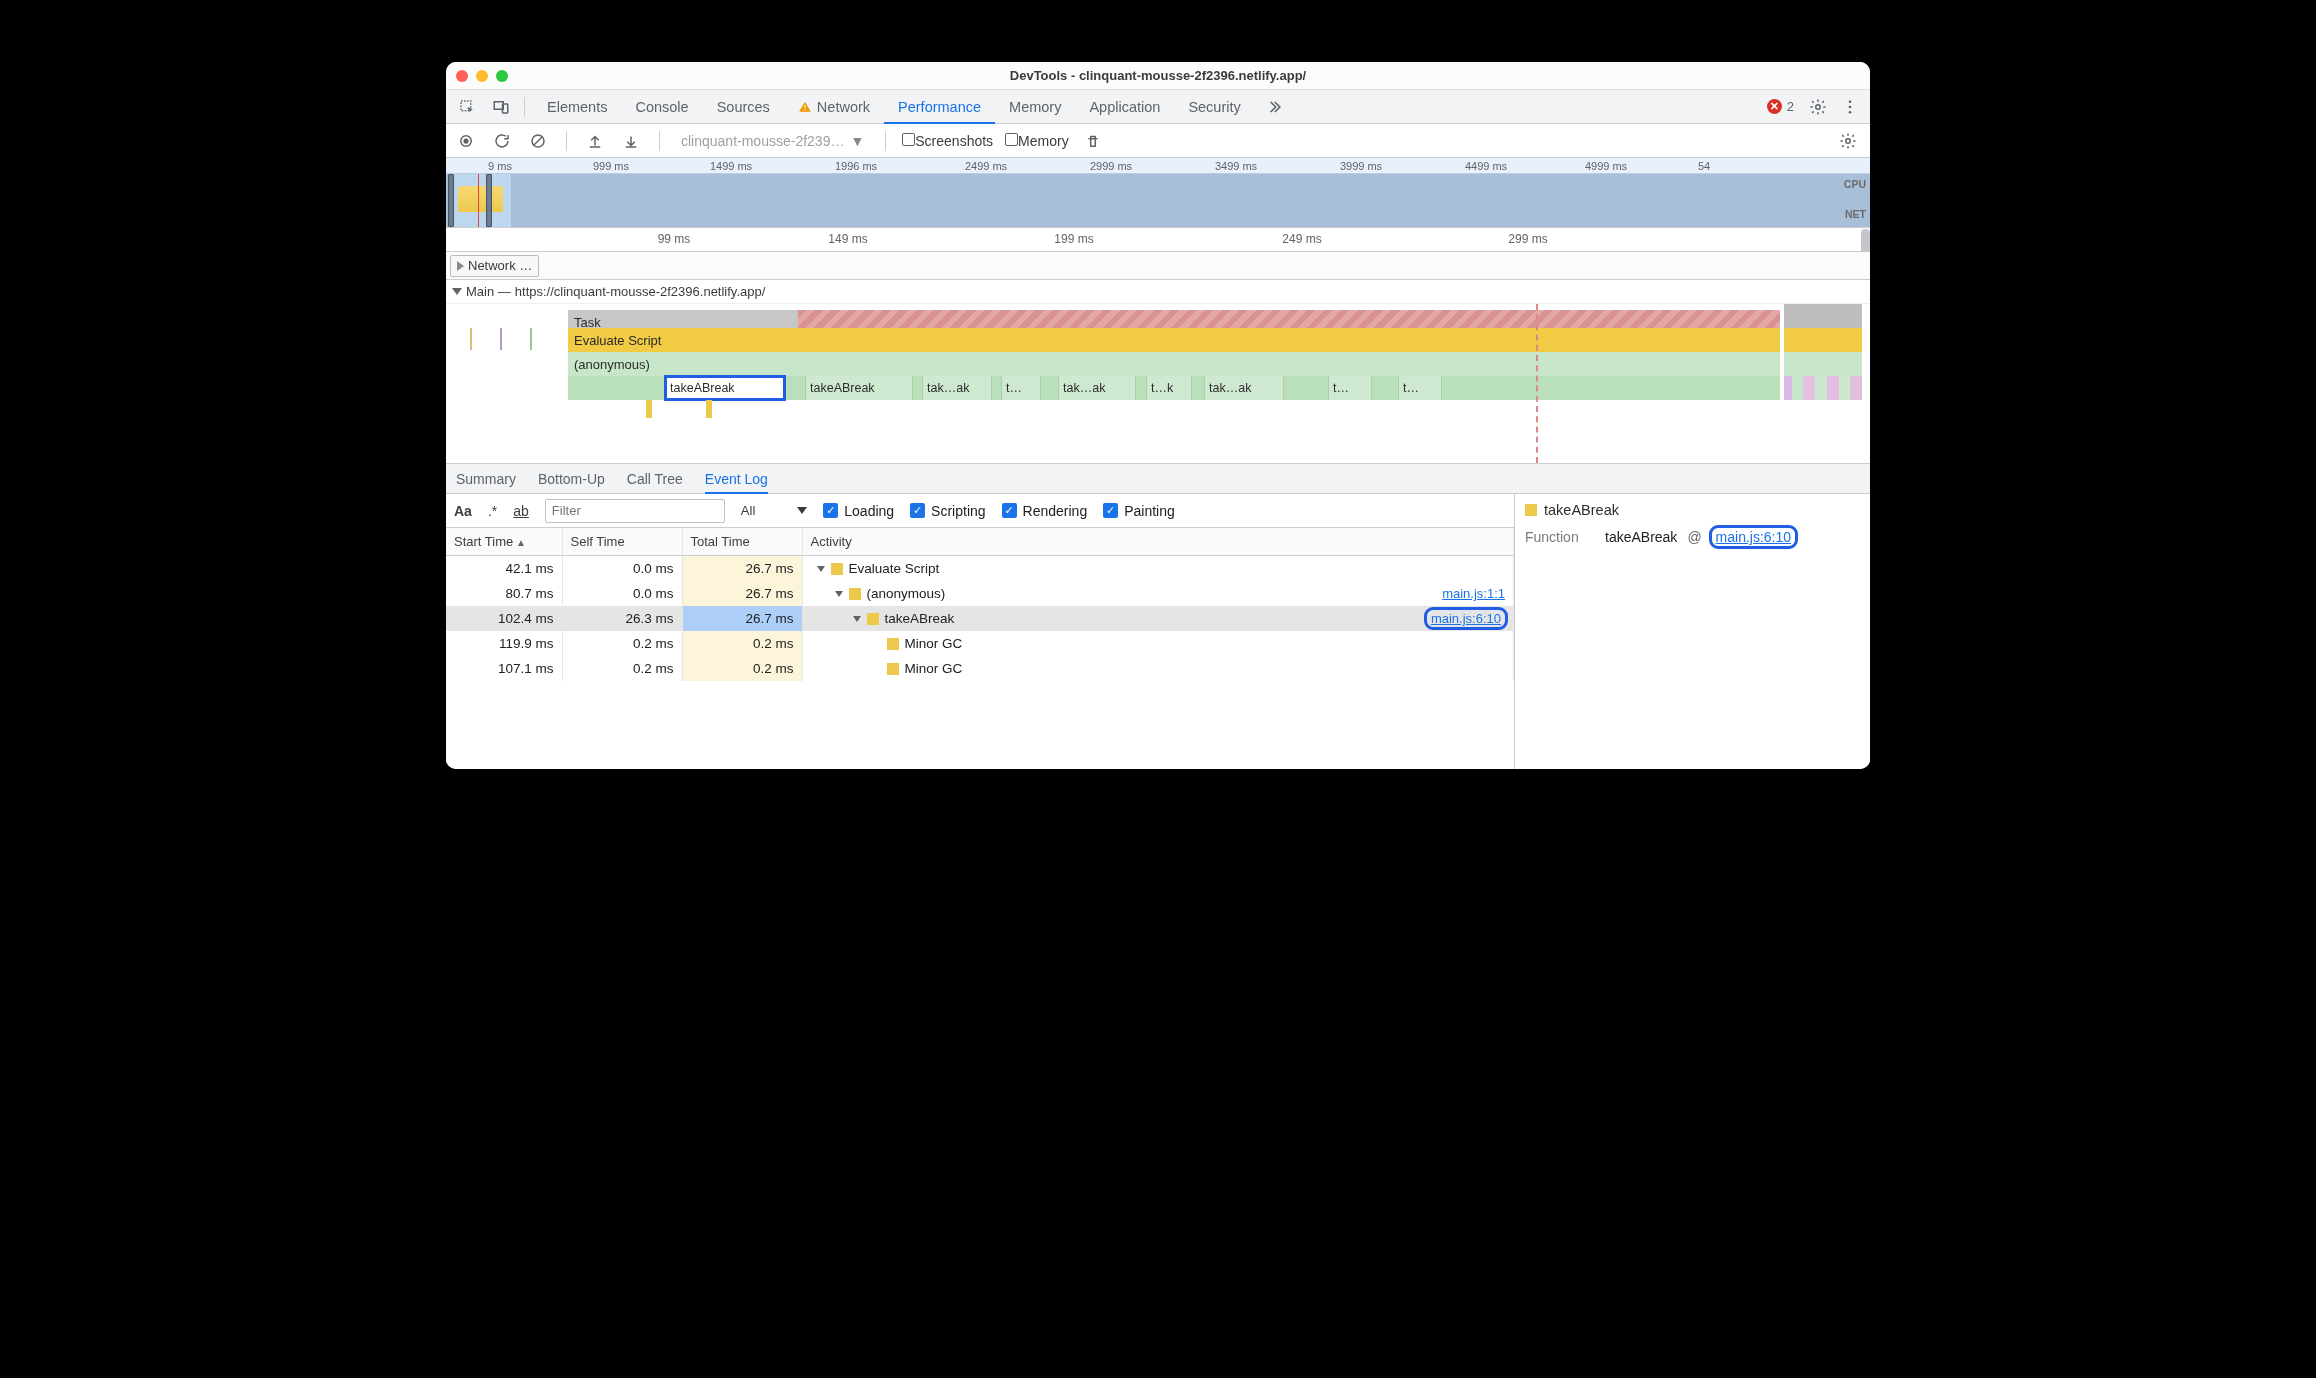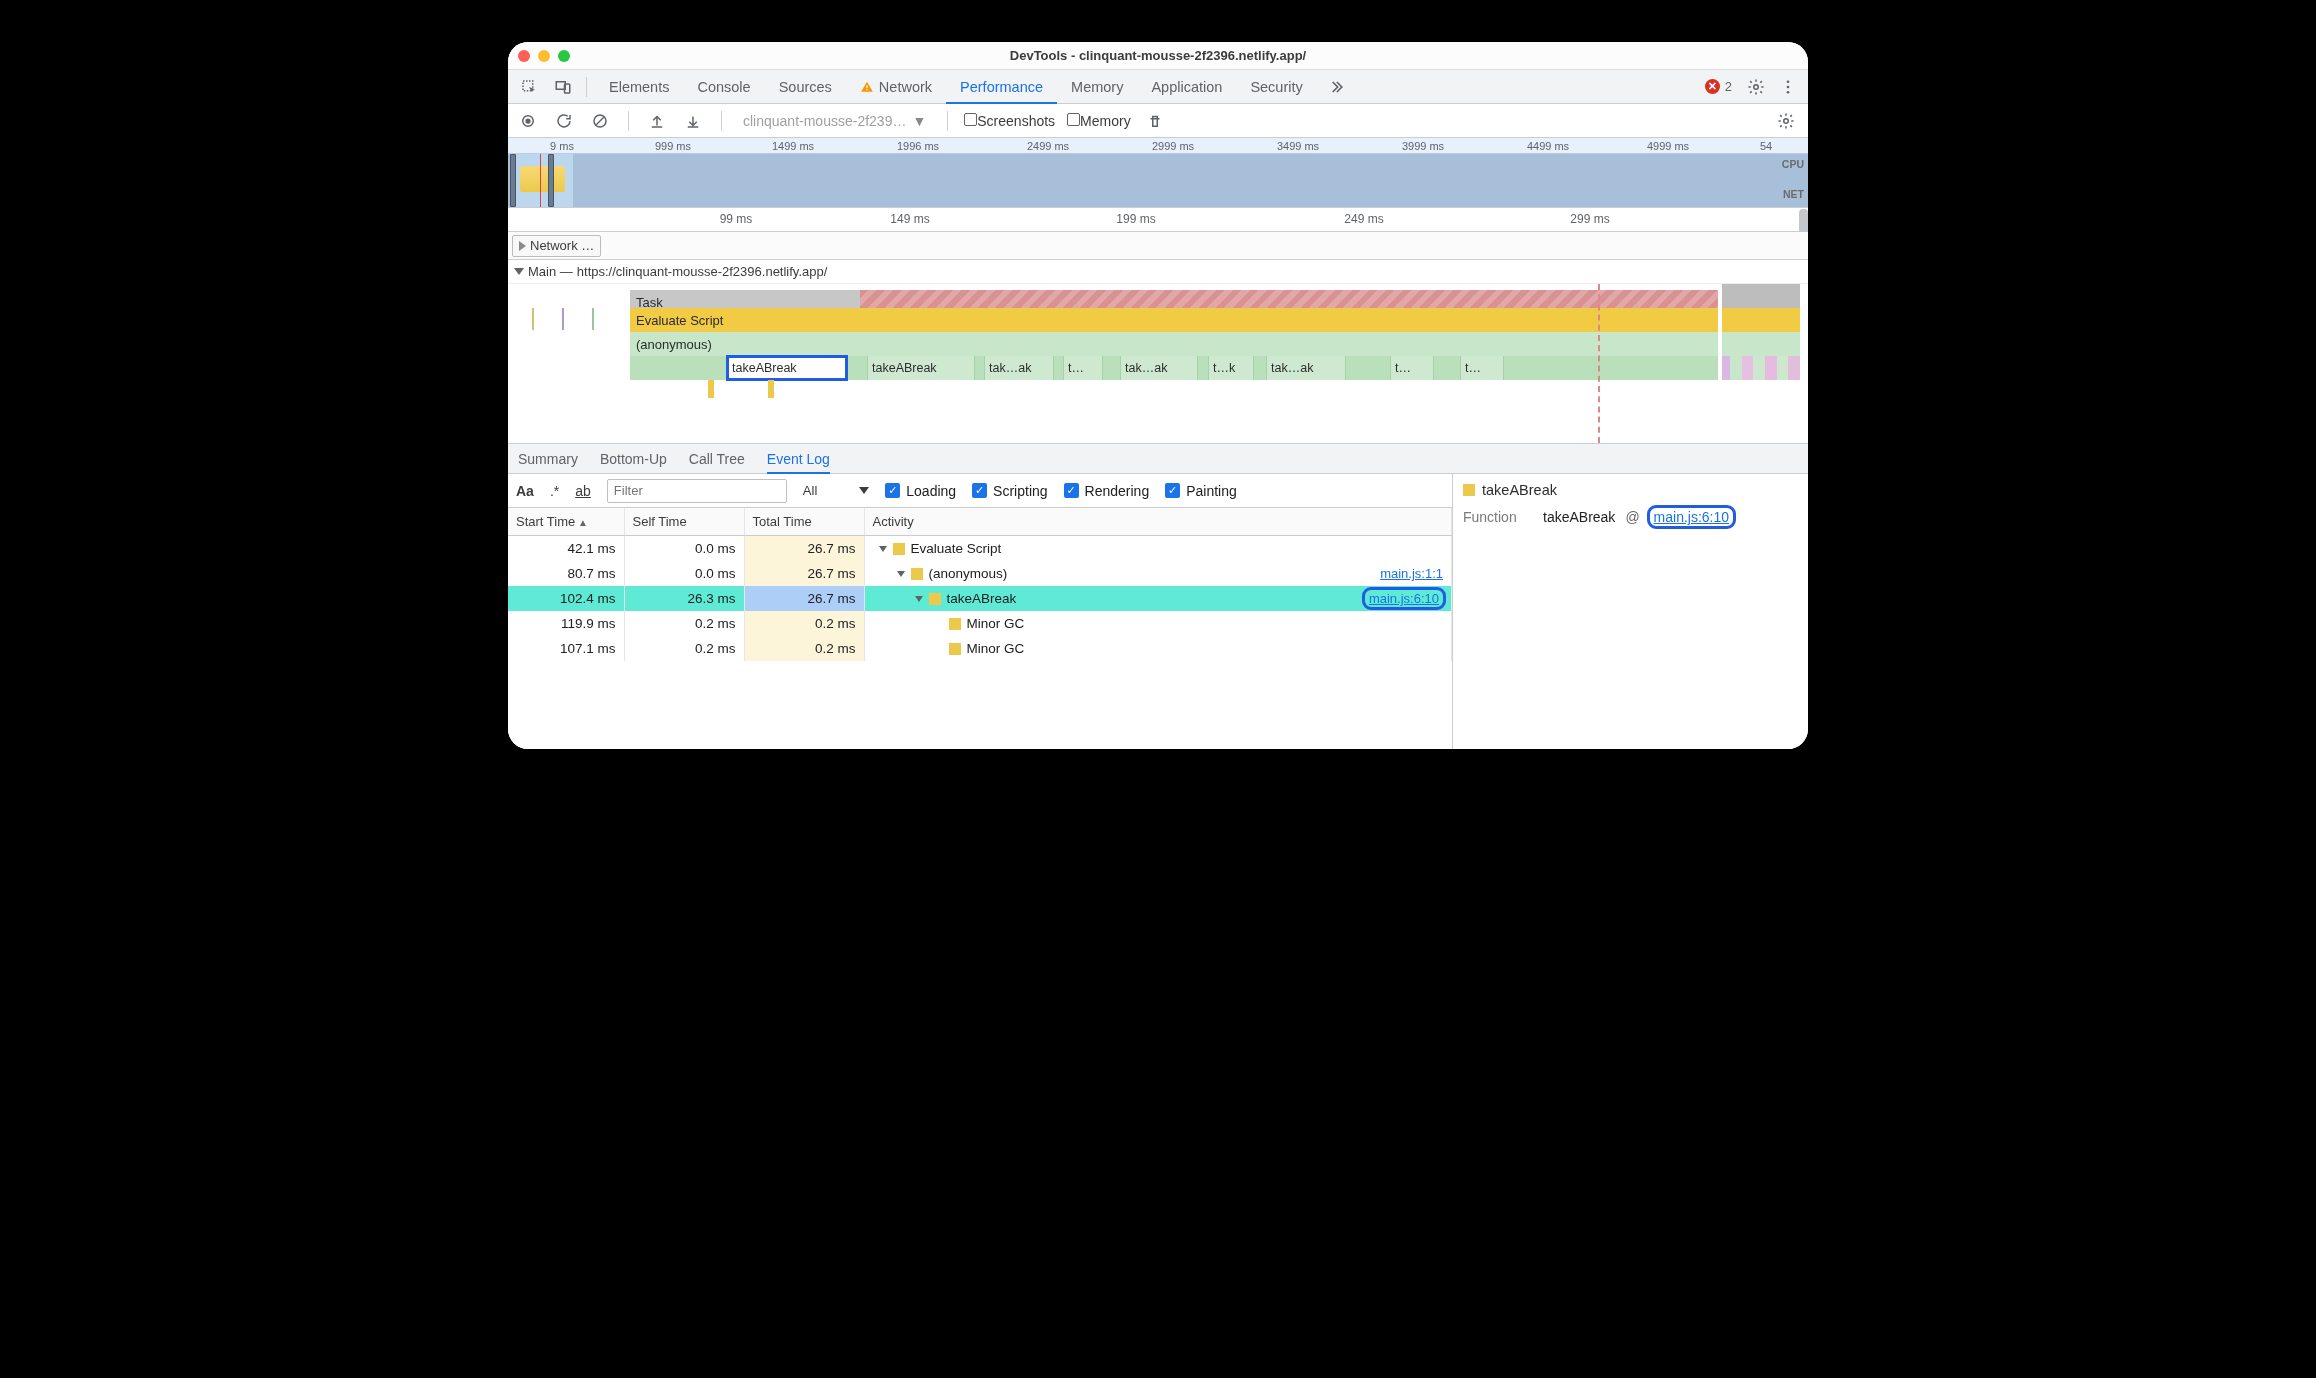--- a/index.html
+++ b/index.html
@@ -33,27 +33,28 @@
     font-size:13px;
     color:var(--text);
   }
   .stage{
     width:2316px; height:1378px;
     display:flex;align-items:flex-start;justify-content:center;
     padding-top:42px;
     transform-origin:top left;
   }
   .window{
-    width:1300px; height:707px;
+    width:1424px; height:707px;
     background:#fff;
-    border-radius:20px;
+    border-radius:10px;
     box-shadow:0 18px 40px rgba(0,0,0,.45),0 0 0 1px rgba(0,0,0,.15);
     display:flex;flex-direction:column;
     overflow:hidden;
     position:relative;
+    margin-top:20px;
   }
   
   .titlebar{
     height:28px;flex:none;
     border-bottom:1px solid #ddd;
     display:flex;align-items:center;
     position:relative;
     background:#fcfcfc;
   }
   .traffic{display:flex;gap:8px;padding-left:10px;}
@@ -157,21 +158,21 @@
   .cb .cbox{width:15px;height:15px;border-radius:2px;background:var(--blue);display:flex;align-items:center;justify-content:center;color:#fff;font-size:11px;}
 
   .bottom-split{flex:1;display:flex;min-height:0;}
   .tablewrap{flex:1;overflow:hidden;display:flex;flex-direction:column;}
   thead th{position:sticky;top:0;}
   table{width:100%;border-collapse:collapse;table-layout:fixed;}
   th{font-weight:400;color:#3c3c3c;font-size:13px;text-align:left;padding:6px 8px;border-bottom:1px solid var(--border);background:#fafafa;border-right:1px solid var(--border2);}
   th.sort::after{content:" ▲";font-size:10px;color:#666;}
   td{padding:5px 8px;font-size:13.5px;border-right:1px solid var(--border2);white-space:nowrap;overflow:hidden;}
   td.num{text-align:right;}
-  tr.sel td{background:#5eead4;}
+  tr.sel td{background:#e5e5e5;}
   td.tt{background:var(--light-yellow);}
   td.tt.sel{background:var(--select-blue);}
   .act{display:flex;align-items:center;gap:6px;}
   .ind{display:inline-block;}
   .disc{width:0;height:0;border-left:4px solid transparent;border-right:4px solid transparent;border-top:6px solid #5f6368;display:inline-block;}
   .sq{width:12px;height:12px;background:var(--yellow);display:inline-block;}
   .srclink{text-align:right;}
   .srclink a{color:var(--link);font-size:13px;text-decoration:underline;}
   .srclink a.hl{outline:3px solid var(--highlight-blue);border-radius:6px;padding:1px 4px;}
 

